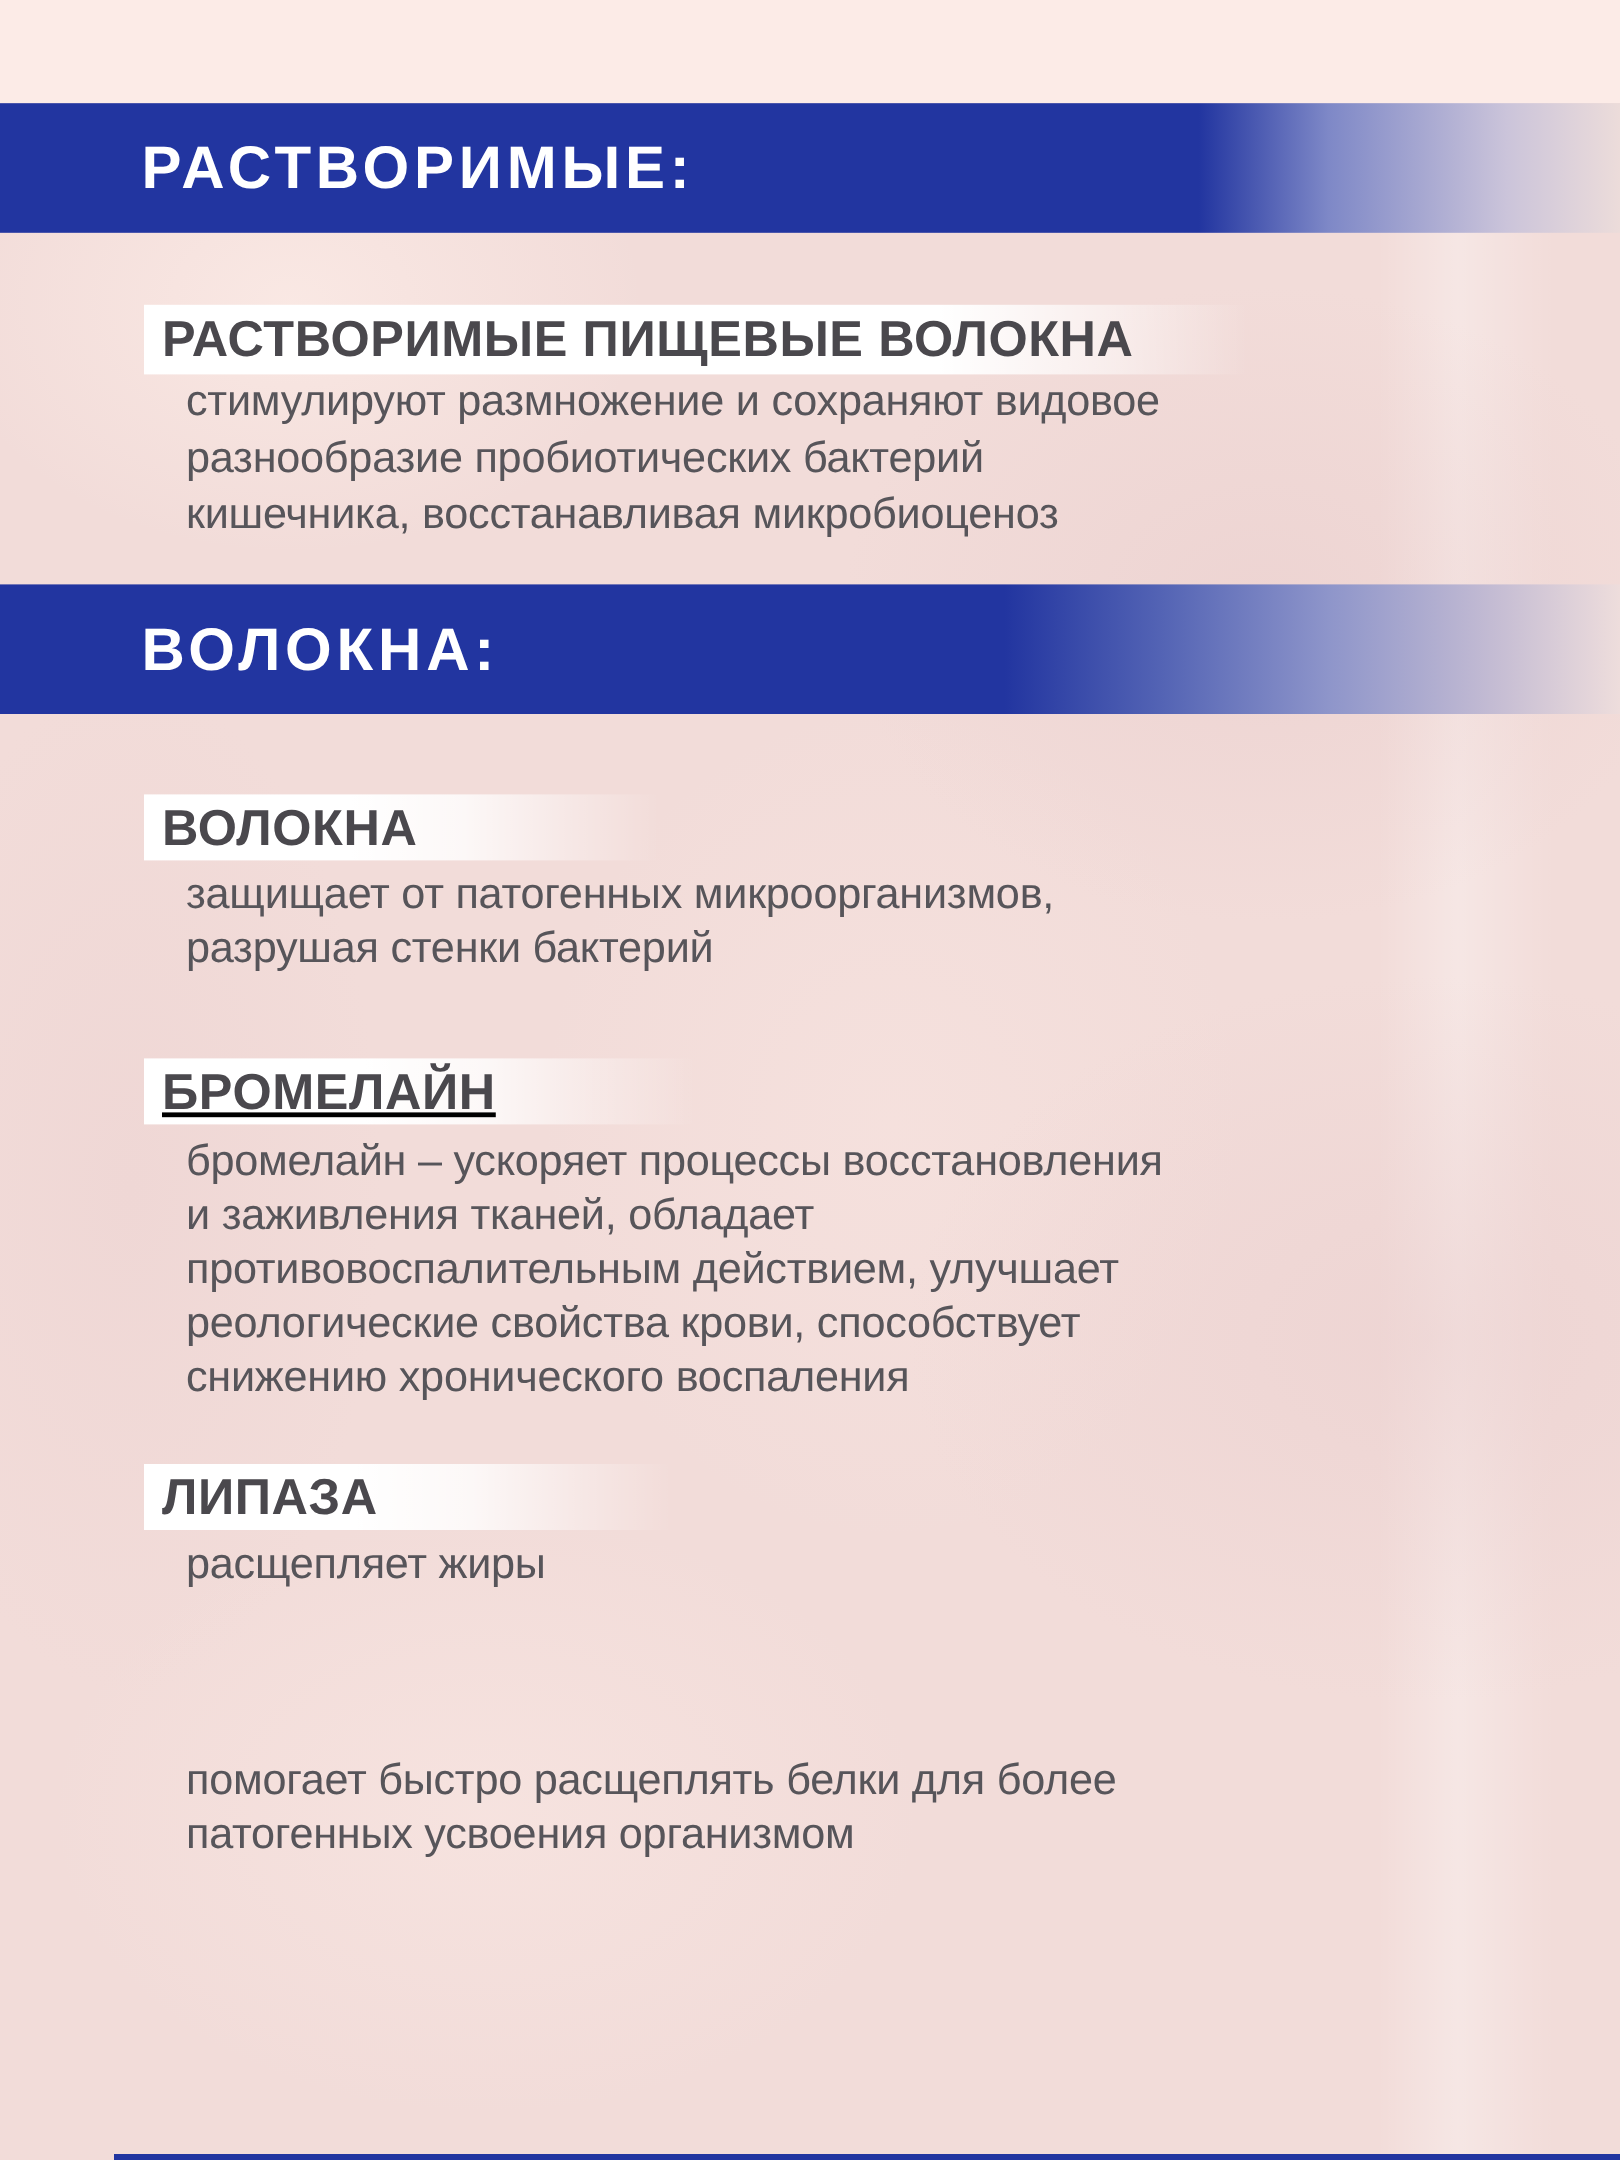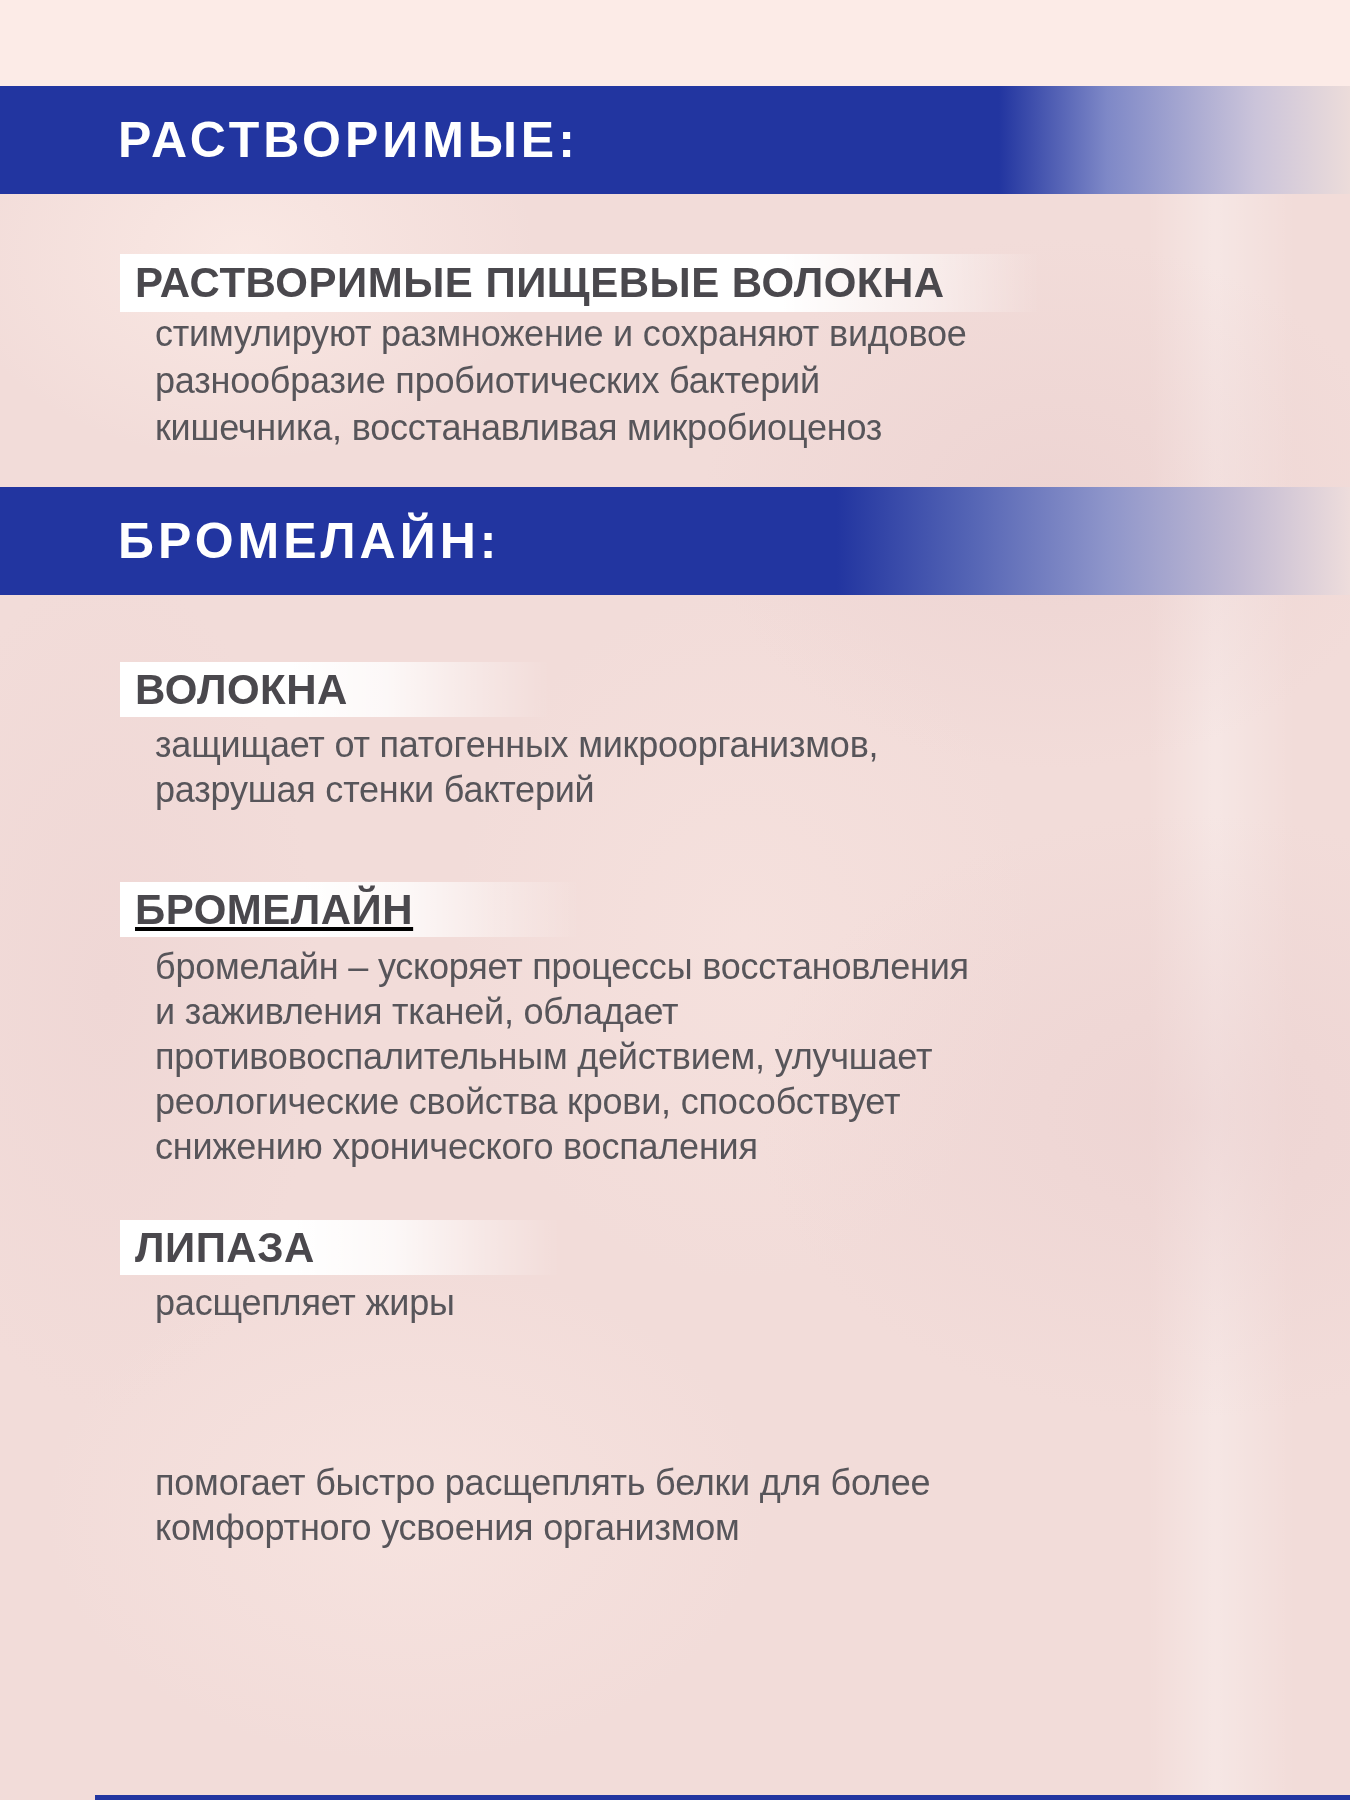--- a/index.html
+++ b/index.html
@@ -87,21 +87,21 @@
   </div>
 
   <div class="hbox hbox-long box-fiber">
     <h2 class="htitle">РАСТВОРИМЫЕ ПИЩЕВЫЕ ВОЛОКНА</h2>
   </div>
   <p class="body body-fiber">стимулируют размножение и сохраняют видовое
 разнообразие пробиотических бактерий
 кишечника, восстанавливая микробиоценоз</p>
 
   <div class="bar bar-2">
-    <span class="bar-label">БРОМЕЛАЙН:</span>
+    <span class="bar-label">ВОЛОКНА:</span>
   </div>
 
   <div class="hbox box-lysozyme">
     <h2 class="htitle">ВОЛОКНА</h2>
   </div>
   <p class="body body-lysozyme">защищает от патогенных микроорганизмов,
 разрушая стенки бактерий</p>
 
   <div class="hbox box-bromelain">
     <h2 class="htitle">БРОМЕЛАЙН</h2>
@@ -111,17 +111,17 @@
 противовоспалительным действием, улучшает
 реологические свойства крови, способствует
 снижению хронического воспаления</p>
 
   <div class="hbox box-lipase">
     <h2 class="htitle">ЛИПАЗА</h2>
   </div>
   <p class="body body-lipase">расщепляет жиры</p>
 
   <p class="body body-papain">помогает быстро расщеплять белки для более
-комфортного усвоения организмом</p>
+патогенных усвоения организмом</p>
 
   <div class="footer-line"></div>
 
 </div>
 
 </body></html>

